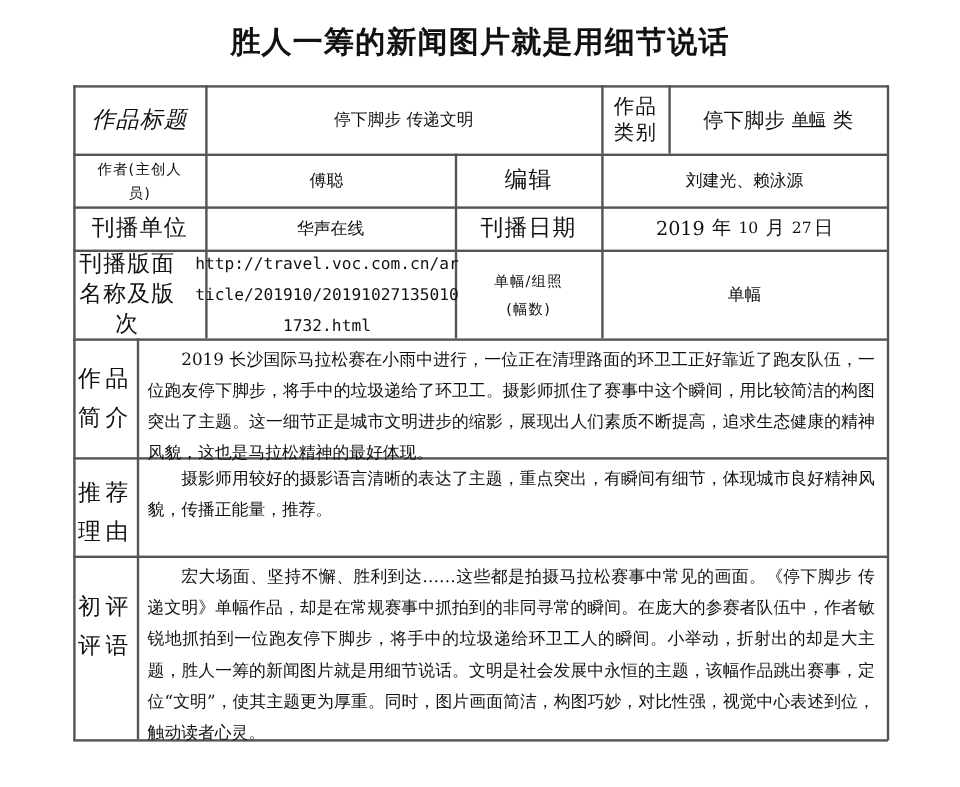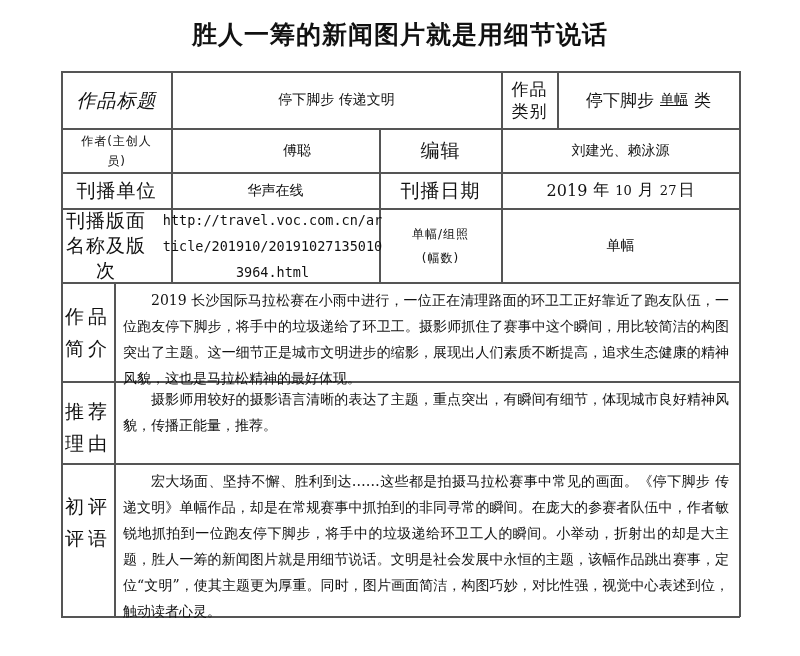--- a/index.html
+++ b/index.html
@@ -57,21 +57,21 @@
   <div class="cell" style="left:558px; top:72px; width:181px; height:56px; font-size:17px;">
     <span>停下脚步</span>
       <span class="under">单幅</span>
       <span>类</span>
   </div>
 
   <div class="cell label" style="left:62px; top:129px; width:109px; height:43px; flex-direction:column; font-size:12px; line-height:20px;">
     <span>作者(主创人</span>
     <span>员)</span>
   </div>
-  <div class="cell value" style="left:172px; top:129px; width:200px; height:43px;margin-left:25px;">傅聪</div>
+  <div class="cell value" style="left:172px; top:129px; width:200px; height:43px;">傅聪</div>
   <div class="cell label" style="left:380px; top:129px; width:121px; height:43px;">编辑</div>
   <div class="cell value" style="left:502px; top:129px; width:237px; height:43px;">刘建光、赖泳源</div>
 
   <div class="cell label" style="left:62px; top:173px; width:109px; height:35px;">刊播单位</div>
   <div class="cell value" style="left:172px; top:173px; width:207px; height:35px;">华声在线</div>
   <div class="cell label" style="left:380px; top:173px; width:121px; height:35px;">刊播日期</div>
   <div class="cell" style="left:502px; top:173px; width:237px; height:35px; font-size:16px; gap:6px;">
     <span>2019</span>
     <span>年</span>
     <span style="font-size:13px;">10</span>
@@ -80,21 +80,21 @@
     <span>日</span>
   </div>
 
   <div class="cell label" style="left:62px; top:209px; width:88px; height:73px; flex-direction:column; line-height:25px;border-radius:26px;">
     <span>刊播版面</span>
     <span>名称及版次</span>
   </div>
   <div class="cell mono" style="left:172px; top:209px; width:201px; height:73px; flex-direction:column;">
     <span>http://travel.voc.com.cn/ar</span>
     <span>ticle/201910/20191027135010</span>
-    <span>3964.html</span>
+    <span>1732.html</span>
   </div>
   <div class="cell label-sm" style="left:380px; top:209px; width:121px; height:73px; flex-direction:column; line-height:24px;">
     <span>单幅/组照</span>
     <span>(幅数)</span>
   </div>
   <div class="cell value" style="left:502px; top:209px; width:237px; height:73px;">单幅</div>
 
   <div class="cell vlabel" style="left:62px; top:283px; width:52px; height:98px; flex-direction:column;">
     <span>作品</span>
     <span>简介</span>

